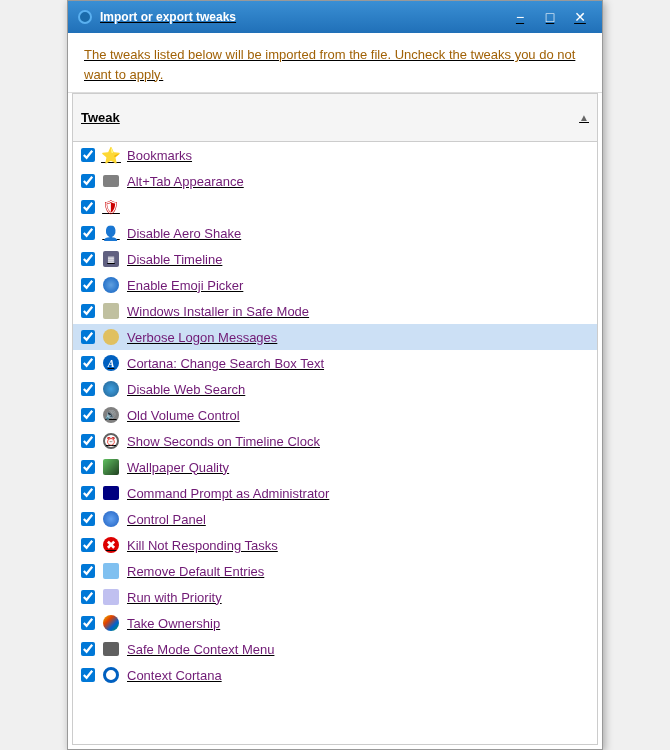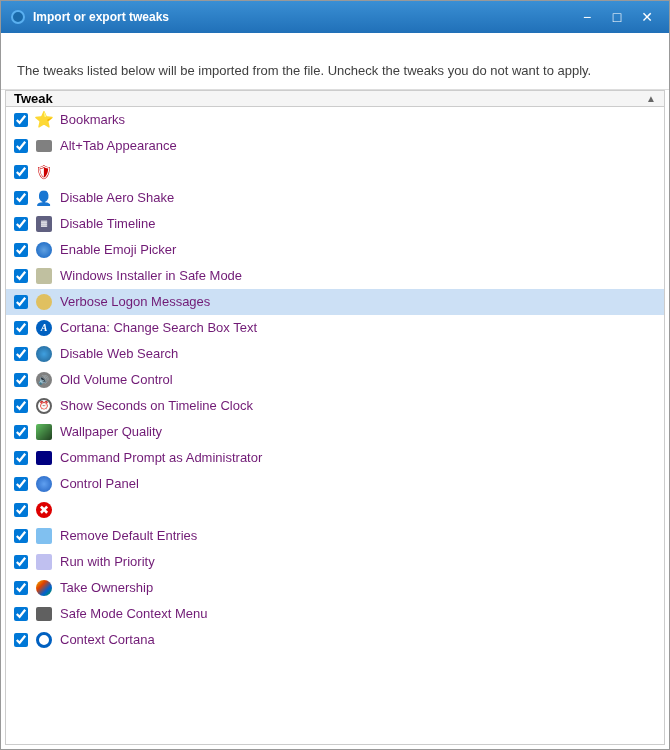--- a/index.html
+++ b/index.html
@@ -5,27 +5,28 @@
     * { box-sizing: border-box; margin: 0; padding: 0; }
     body {
       font-family: 'Segoe UI', Tahoma, Geneva, Verdana, sans-serif;
       font-size: 13px;
       background: #f0f0f0;
       display: flex;
       justify-content: center;
       align-items: flex-start;
     }
     .window {
-      width: 670px;
+      width: 536px;
       min-height: 750px;
       background: #ffffff;
       border: 1px solid #999;
       box-shadow: 2px 2px 8px rgba(0,0,0,0.3);
       display: flex;
       flex-direction: column;
+      text-decoration: underline;
     }
     .title-bar {
       background: linear-gradient(to bottom, #3a8fd4, #2070b8);
       color: white;
       height: 32px;
       display: flex;
       align-items: center;
       padding: 0 8px;
       user-select: none;
     }
@@ -64,37 +65,36 @@
       display: flex;
       align-items: center;
       justify-content: center;
       border-radius: 2px;
     }
     .content-area {
       padding: 12px 16px 8px 16px;
       border-bottom: 1px solid #ddd;
     }
     .intro-text {
-      color: #404040;
+      color: #a16207;
       font-size: 13px;
       line-height: 1.5;
-      margin-top: 16px;
     }
     .list-container {
       flex: 1;
       display: flex;
       flex-direction: column;
       overflow: hidden;
       border: 1px solid #ccc;
       margin: 0 4px 4px 4px;
     }
     .list-header {
       background: #f5f5f5;
       border-bottom: 1px solid #ccc;
-      padding: 0 8px;
+      padding: 16px 8px;
       font-weight: 600;
       font-size: 13px;
       display: flex;
       align-items: center;
       justify-content: space-between;
     }
     .list-scroll {
       overflow-y: scroll;
       flex: 1;
     }
@@ -381,20 +381,21 @@
           <span class="item-icon">
             <div class="icon-control-panel"></div>
           </span>
           <span class="item-label">Control Panel</span>
         </div>
         <div class="list-item">
           <input type="checkbox" checked="" style="">
           <span class="item-icon">
             <div class="icon-kill">✖</div>
           </span>
+          <span class="item-label">Kill Not Responding Tasks</span>
         </div>
         <div class="list-item">
           <input type="checkbox" checked="" style="">
           <span class="item-icon">
             <div class="icon-regedit"></div>
           </span>
           <span class="item-label">Remove Default Entries</span>
         </div>
         <div class="list-item">
           <input type="checkbox" checked="" style="">

